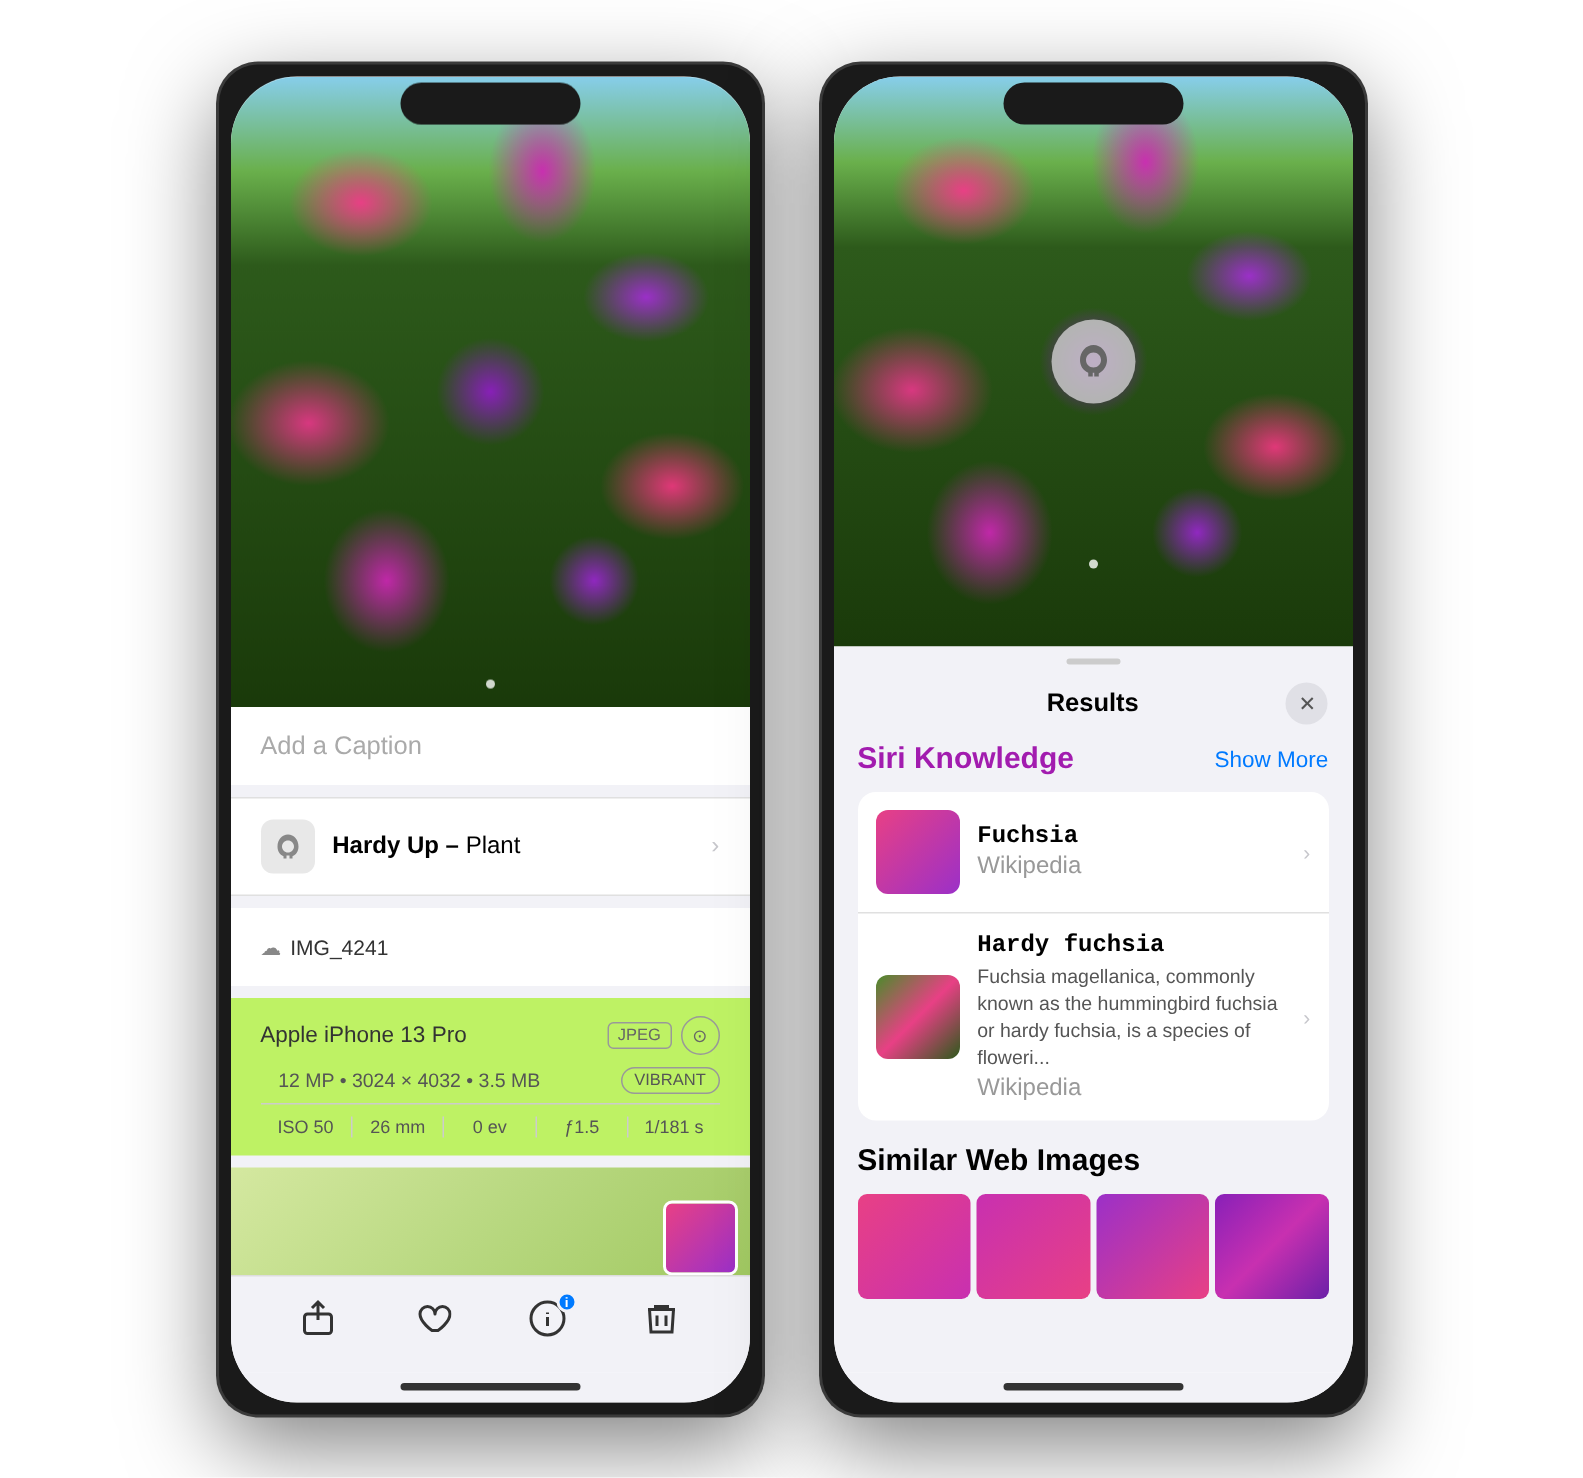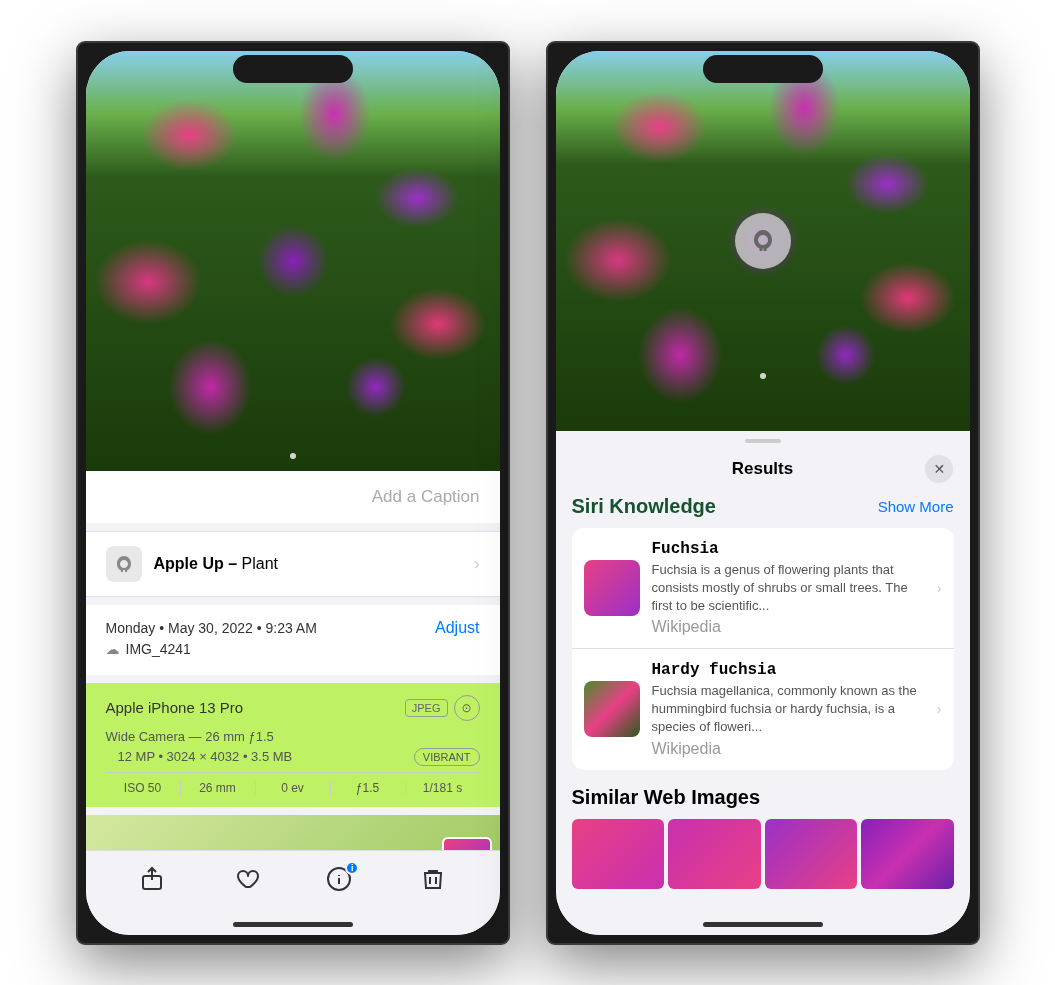--- a/index.html
+++ b/index.html
@@ -9,24 +9,24 @@
       background: #ffffff;
       display: flex;
       align-items: center;
       justify-content: center;
       gap: 40px;
       font-family: -apple-system, BlinkMacSystemFont, 'SF Pro Display', 'Helvetica Neue', Arial, sans-serif;
     }
 
     
     .phone {
-      width: 430px;
+      width: 362px;
       height: 900px;
       background: #1a1a1a;
-      border-radius: 7px;
+      border-radius: 26px;
       position: relative;
       box-shadow: 0 0 0 2px #3a3a3a, 0 20px 60px rgba(0,0,0,0.5);
       overflow: hidden;
       display: flex;
       flex-direction: column;
     }
 
     .phone::before {
       content: '';
       position: absolute;
@@ -103,21 +103,20 @@
       flex: 1;
       background: #f2f2f7;
       overflow-y: auto;
     }
 
     .caption-input {
       background: #fff;
       padding: 16px 20px;
       color: #999;
       font-size: 17px;
-      text-align: right;
     }
 
     .lookup-row {
       background: #fff;
       margin-top: 8px;
       padding: 14px 20px;
       display: flex;
       align-items: center;
       gap: 12px;
       border-top: 0.5px solid #e0e0e0;
@@ -418,21 +417,21 @@
     .section-header {
       display: flex;
       align-items: center;
       justify-content: space-between;
       margin-bottom: 10px;
     }
 
     .section-title {
       font-size: 20px;
       font-weight: 700;
-      color: #14532d;
+      color: #a21caf;
     }
 
     .show-more {
       font-size: 15px;
       color: #007aff;
     }
 
     .knowledge-card {
       background: #fff;
       border-radius: 12px;
@@ -570,48 +569,43 @@
         <span style="color:#aaa;">Add a Caption</span>
       </div>
 
       <div class="lookup-row">
         <div class="lookup-icon">
           <svg width="20" height="20" viewBox="0 0 20 20" fill="#888">
             <path d="M10 2C6 2 3 5.5 3 10c0 3 1.5 5.5 4 6.5V18h2v-2h2v2h2v-1.5c2.5-1 4-3.5 4-6.5 0-4.5-3-8-7-8zm0 12c-2.2 0-4-1.8-4-4s1.8-4 4-4 4 1.8 4 4-1.8 4-4 4z"></path>
           </svg>
         </div>
         <span class="lookup-text">
-          <strong>Apple Up –</strong>
+          <strong>Hardy Up –</strong>
           <span>Plant</span>
         </span>
         <span class="lookup-chevron">›</span>
       </div>
 
       <div class="meta-section">
-        <div class="meta-row">
-          <span class="meta-date">Monday • May 30, 2022 • 9:23 AM</span>
-          <span class="adjust-btn">Adjust</span>
-        </div>
         <div class="meta-row" style="margin-top:4px;">
           <span class="meta-filename">
             <span style="color:#888;font-size:14px;">☁</span>
             <span>IMG_4241</span>
           </span>
         </div>
       </div>
 
       <div class="device-section">
         <div class="device-row">
           <span class="device-name">Apple iPhone 13 Pro</span>
           <div class="device-badges">
             <span class="badge">JPEG</span>
             <div class="badge-circle">⊙</div>
           </div>
         </div>
-        <div class="camera-spec">Wide Camera — 26 mm ƒ1.5</div>
         <div class="mp-row">
           <span class="mp-text">12 MP • 3024 × 4032 • 3.5 MB</span>
           <span class="vibrant-badge">VIBRANT</span>
         </div>
         <div class="iso-row">
           <span class="iso-item">ISO 50</span>
           <span class="iso-item">26 mm</span>
           <span class="iso-item">0 ev</span>
           <span class="iso-item">ƒ1.5</span>
           <span class="iso-item">1/181 s</span>
@@ -690,21 +684,20 @@
         </div>
 
         <div class="knowledge-card">
 
           <div class="knowledge-item">
             <div class="knowledge-thumb">
               <div class="thumb-fuchsia"></div>
             </div>
             <div class="knowledge-text">
               <div class="knowledge-name">Fuchsia</div>
-              <div class="knowledge-desc">Fuchsia is a genus of flowering plants that consists mostly of shrubs or small trees. The first to be scientific...</div>
               <div class="knowledge-source">Wikipedia</div>
             </div>
             <span class="knowledge-chevron">›</span>
           </div>
 
           <div class="knowledge-item">
             <div class="knowledge-thumb">
               <div class="thumb-hardy"></div>
             </div>
             <div class="knowledge-text">

